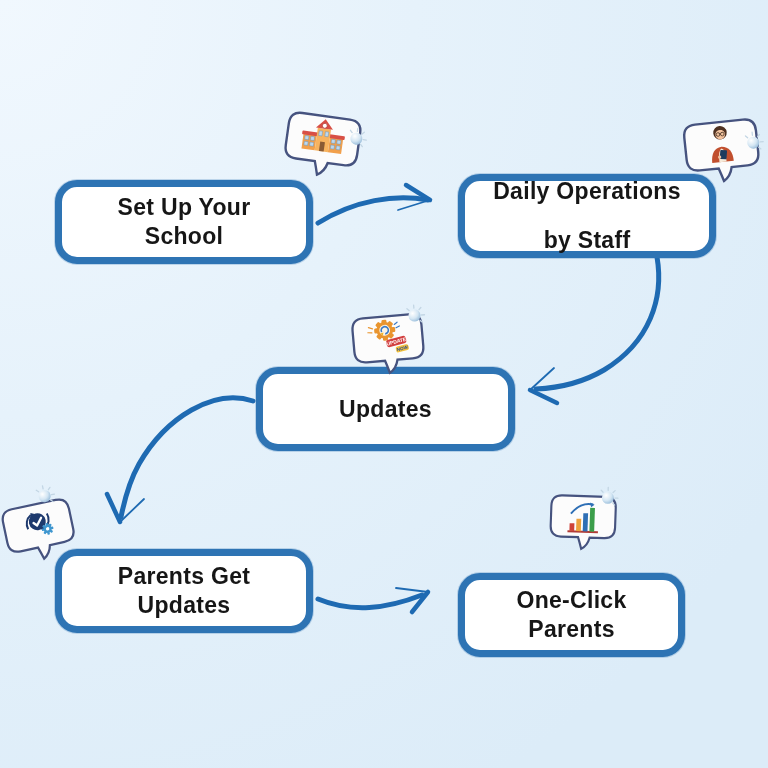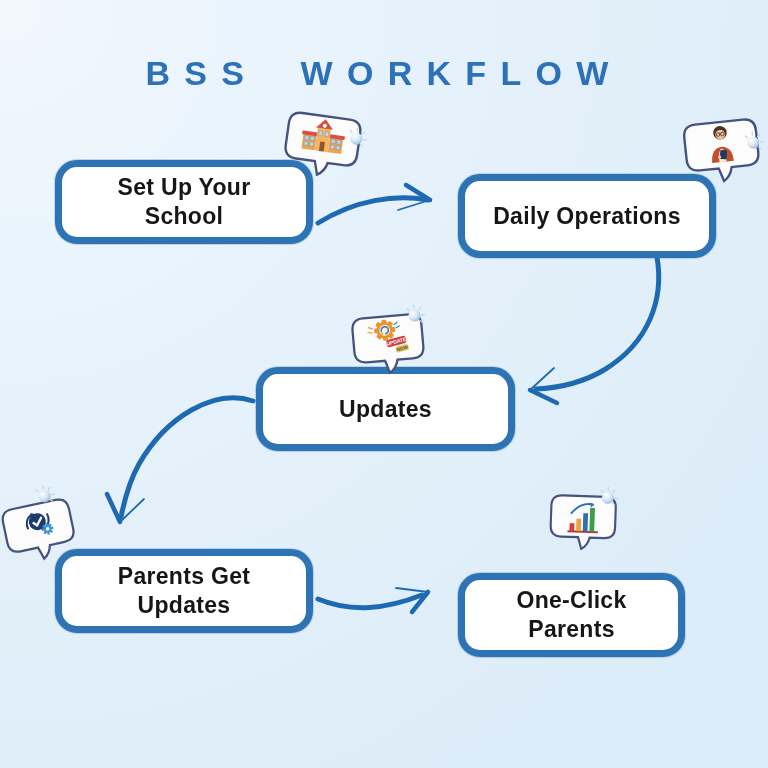--- a/index.html
+++ b/index.html
@@ -14,21 +14,21 @@
     letter-spacing:0.42em;word-spacing:0.55em;white-space:nowrap;
   }
   .node{
     position:absolute;box-sizing:border-box;
     background:#ffffff;border:7px solid #2e74b4;border-radius:22px;
     box-shadow:0 0 0 1px rgba(46,116,180,0.25);
     display:flex;flex-direction:column;align-items:center;justify-content:center;
     text-align:center;font-weight:bold;font-size:23px;line-height:29px;
     color:#161616;letter-spacing:0.3px;
   }
-  .n1{left:55px;top:160px;width:258px;height:84px;}
+  .n1{left:55px;top:180px;width:258px;height:84px;}
   .n2{left:458px;top:174px;width:258px;height:84px;gap:20px;}
   .n3{left:256px;top:367px;width:259px;height:84px;}
   .n4{left:55px;top:549px;width:258px;height:84px;}
   .n5{left:458px;top:549px;width:227px;height:84px;margin-top:24px;}
 
   .arrows{position:absolute;left:0;top:0;width:768px;height:768px;pointer-events:none;}
   .arrow-main{fill:none;stroke:#1e6ab2;stroke-width:5;stroke-linecap:round;}
   .arrow-head-thick{fill:none;stroke:#1e6ab2;stroke-width:4.5;stroke-linecap:round;}
   .arrow-head-thin{fill:none;stroke:#1e6ab2;stroke-width:1.8;stroke-linecap:round;}
 
@@ -56,21 +56,20 @@
   <svg class="hidden-defs" aria-hidden="true">
     <defs>
       <radialGradient id="sphereGrad" cx="35%" cy="30%" r="80%">
         <stop offset="0%" stop-color="#ffffff"></stop>
         <stop offset="55%" stop-color="#d4e6f3"></stop>
         <stop offset="100%" stop-color="#8fb6d6"></stop>
       </radialGradient>
     </defs>
   </svg>
 
-  <div class="title">BSS WORKFLOW</div>
 
   <svg class="arrows" viewBox="0 0 768 768">
     <g>
       <path class="arrow-main" d="M318 223 C355 200 395 194 428 200"></path>
       <path class="arrow-head-thick" d="M430 200 L406 185"></path>
       <path class="arrow-head-thin" d="M430 200 L398 210"></path>
     </g>
     <g>
       <path class="arrow-main" d="M657 257 C664 298 650 342 604 370 C582 383 558 388 536 389"></path>
       <path class="arrow-head-thin" d="M530 390 L554 368"></path>
@@ -87,20 +86,21 @@
       <path class="arrow-head-thin" d="M428 592 L396 588"></path>
     </g>
   </svg>
 
   <div class="node n1">
     <span>Set Up Your</span>
     <span>School</span>
   </div>
   <div class="node n2">
     <span>Daily Operations</span>
+    <span>by Staff</span>
   </div>
   <div class="node n3">
     <span>Updates</span>
   </div>
   <div class="node n4">
     <span>Parents Get</span>
     <span>Updates</span>
   </div>
   <div class="node n5">
     <span>One-Click</span>

